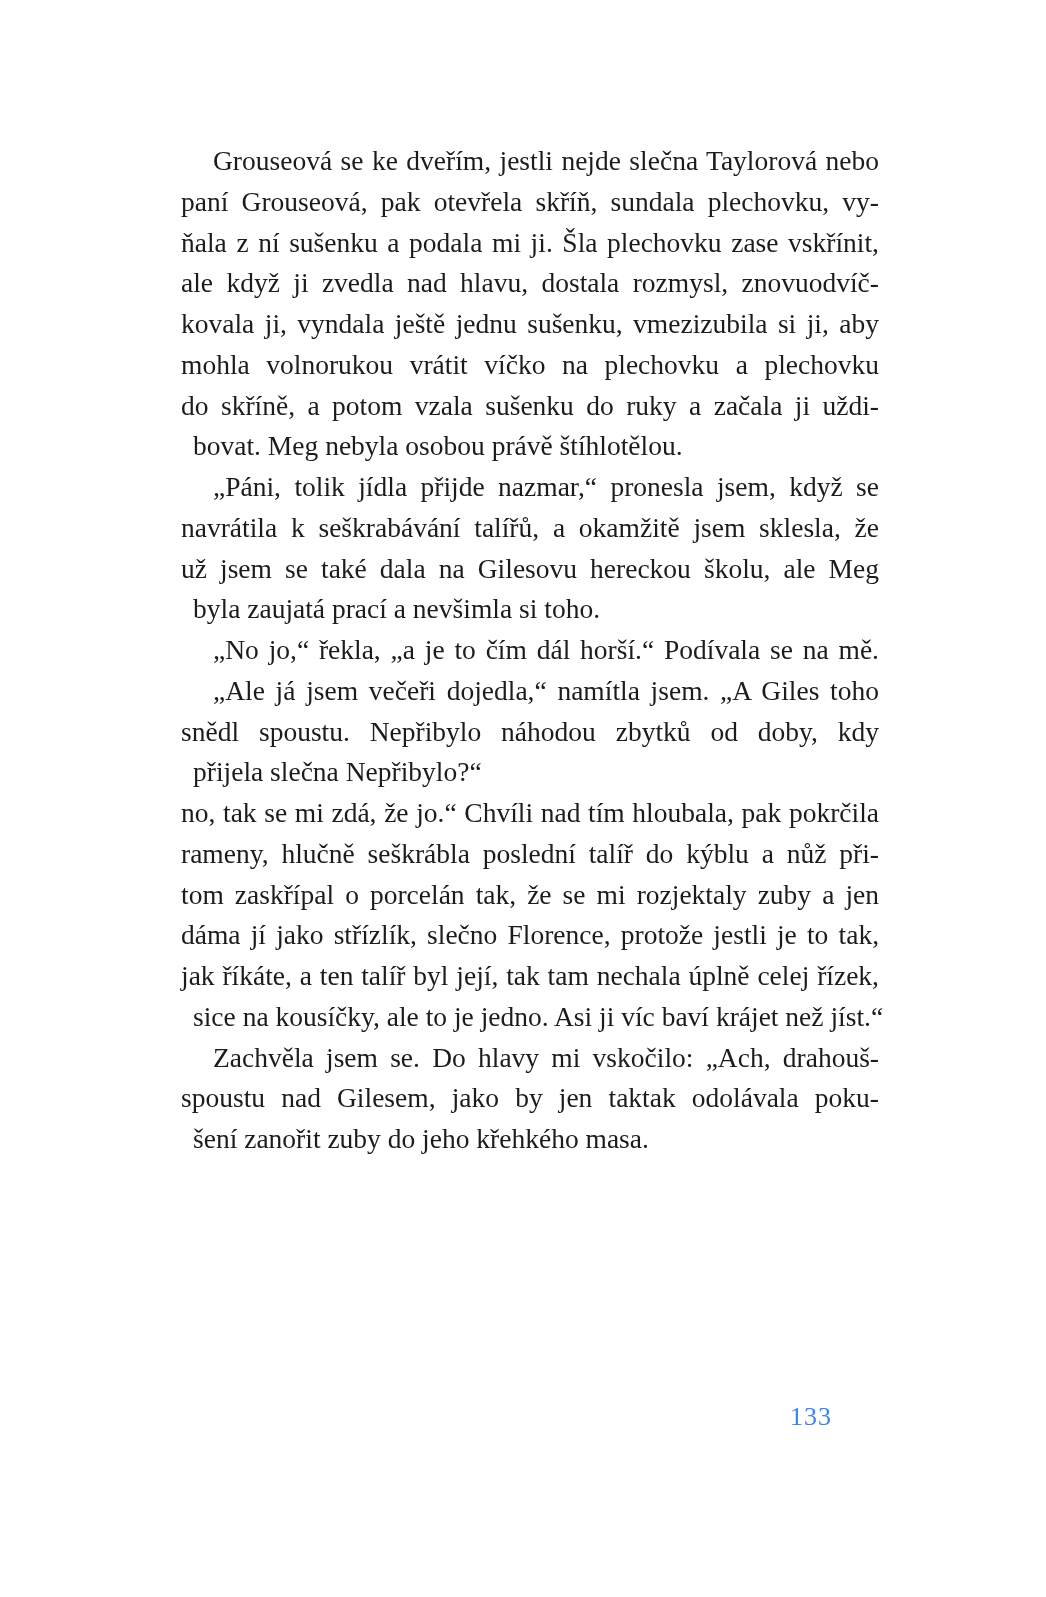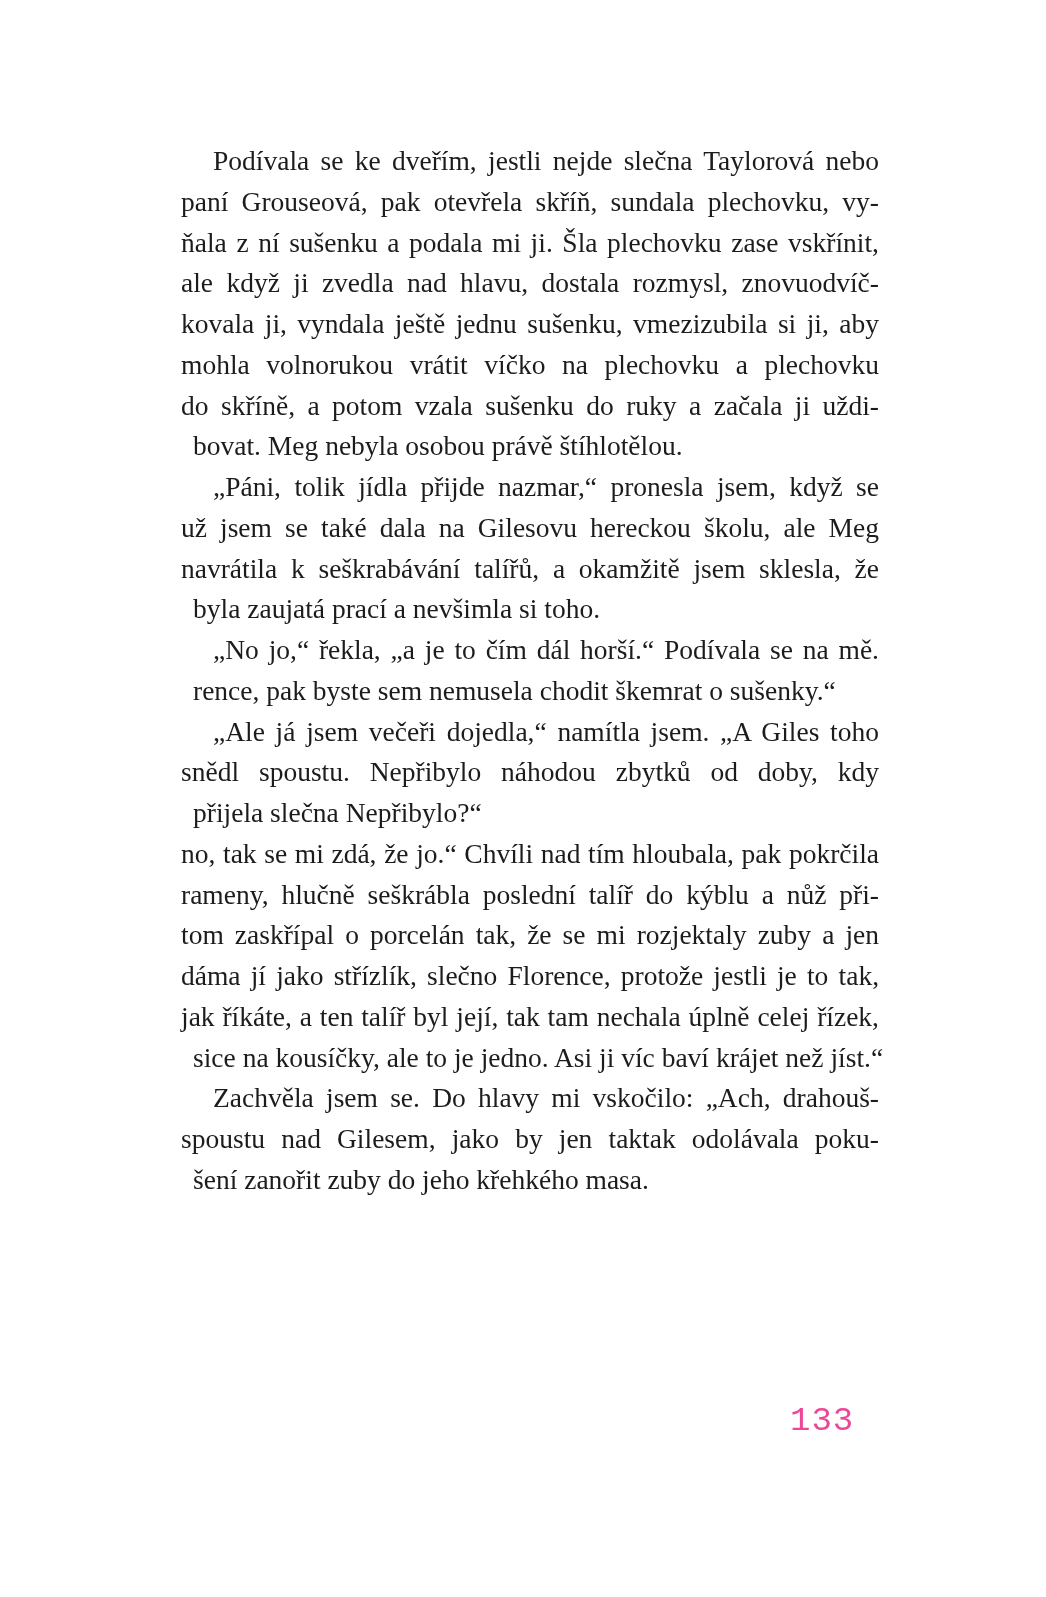--- a/index.html
+++ b/index.html
@@ -43,53 +43,52 @@
       text-align-last: left;
       margin-left: 12px;
     }
     .line.indent {
       padding-left: 32px;
     }
     .page-number {
       position: absolute;
       left: 790px;
       top: 1402px;
-      font-family: Liberation Mono, monospace;
-      font-size: 34px;
-      color: #ec4899;
+      font-family: Liberation Serif, serif;
+      font-size: 26px;
+      color: #3b82f6;
       letter-spacing: 1px;
     }
   </style>
 </head>
 <body>
 
 <div class="page">
   <div class="text-block">
 
     <div>
-      <span class="line indent">Podívala se ke dveřím, jestli nejde slečna Taylorová nebo</span>
+      <span class="line indent">Grouseová se ke dveřím, jestli nejde slečna Taylorová nebo</span>
       <span class="line">paní Grouseová, pak otevřela skříň, sundala plechovku, vy-</span>
       <span class="line">ňala z ní sušenku a podala mi ji. Šla plechovku zase vskřínit,</span>
       <span class="line">ale když ji zvedla nad hlavu, dostala rozmysl, znovuodvíč-</span>
       <span class="line">kovala ji, vyndala ještě jednu sušenku, vmezizubila si ji, aby</span>
       <span class="line">mohla volnorukou vrátit víčko na plechovku a plechovku</span>
       <span class="line">do skříně, a potom vzala sušenku do ruky a začala ji uždi-</span>
       <span class="line last">bovat. Meg nebyla osobou právě štíhlotělou.</span>
     </div>
 
     <div>
       <span class="line indent">„Páni, tolik jídla přijde nazmar,“ pronesla jsem, když se</span>
+      <span class="line">navrátila k seškrabávání talířů, a okamžitě jsem sklesla, že</span>
       <span class="line">už jsem se také dala na Gilesovu hereckou školu, ale Meg</span>
-      <span class="line">navrátila k seškrabávání talířů, a okamžitě jsem sklesla, že</span>
       <span class="line last">byla zaujatá prací a nevšimla si toho.</span>
     </div>
 
     <div>
       <span class="line indent">„No jo,“ řekla, „a je to čím dál horší.“ Podívala se na mě.</span>
-      <span class="line last">rence, pak byste sem nemusela chodit škemrat o sušenky.“</span>
     </div>
 
     <div>
       <span class="line indent">„Ale já jsem večeři dojedla,“ namítla jsem. „A Giles toho</span>
       <span class="line">snědl spoustu. Nepřibylo náhodou zbytků od doby, kdy</span>
       <span class="line last">přijela slečna Nepřibylo?“</span>
     </div>
 
     <div>
       <span class="line">no, tak se mi zdá, že jo.“ Chvíli nad tím hloubala, pak pokrčila</span>

